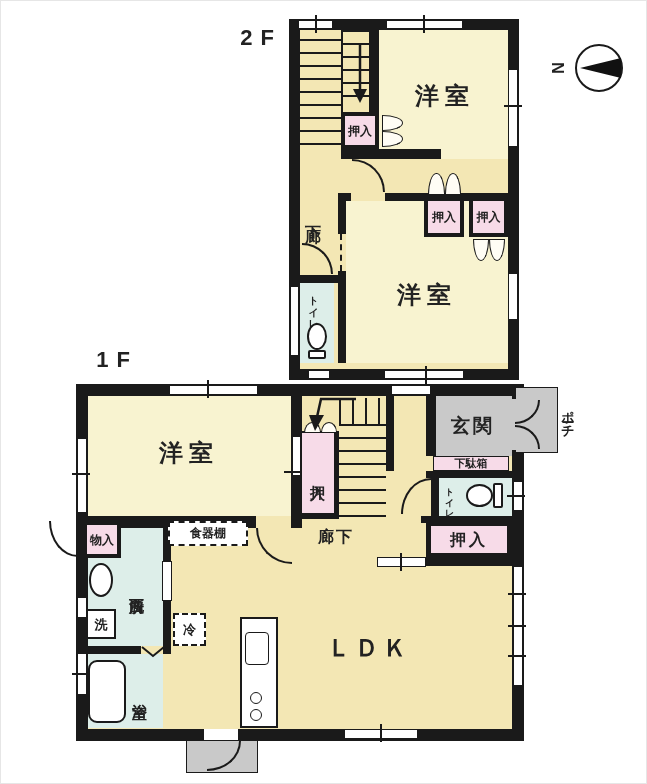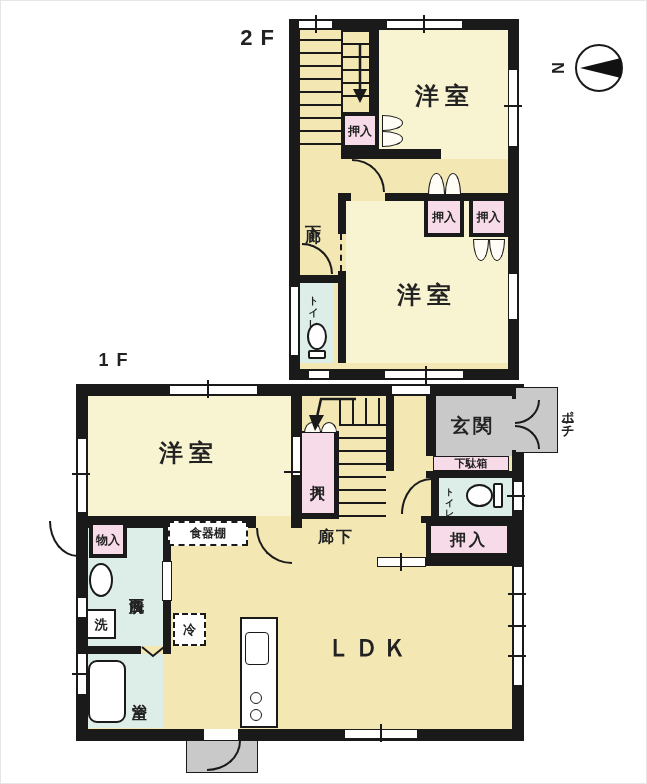--- a/index.html
+++ b/index.html
@@ -33,21 +33,21 @@
   .petal-d{border-radius:0 0 50% 50% / 0 0 100% 100%;}
   .fixture{background:#fff;border:2px solid #1a1a1a;}
   .dashedbox{background:#fff;border:2px dashed #1a1a1a;display:flex;align-items:center;justify-content:center;font-weight:bold;color:#222;}
 </style>
 </head>
 <body>
 
 <div id="canvas">
 
   <div class="abs lbl" style="left:230px;top:24px;width:60px;height:26px;font-size:22px;letter-spacing:8px;">2F</div>
-  <div class="abs lbl" style="left:86px;top:346px;width:60px;height:26px;font-size:18px;letter-spacing:8px;">1F</div>
+  <div class="abs lbl" style="left:86px;top:346px;width:60px;height:26px;font-size:22px;letter-spacing:8px;">1F</div>
 
   <div class="abs" style="left:574px;top:43px;width:48px;height:48px;border:2px solid #1a1a1a;border-radius:50%;background:#fff;"></div>
   <div class="abs" style="left:579px;top:57px;width:41px;height:20px;background:#111;clip-path:polygon(0 50%,100% 0,100% 100%);"></div>
   <div class="abs lbl" style="left:548px;top:58px;width:20px;height:18px;font-size:16px;transform:rotate(-90deg);">N</div>
 
   <div class="abs wall" style="left:288px;top:18px;width:230px;height:361px;"></div>
   <div class="abs floor-warm" style="left:299px;top:29px;width:208px;height:339px;"></div>
 
   <div class="abs room-yellow" style="left:378px;top:29px;width:129px;height:129px;"></div>
   <div class="abs room-yellow" style="left:345px;top:200px;width:162px;height:162px;"></div>
@@ -158,21 +158,21 @@
   <div class="abs arc arc-tl" style="left:400px;top:477px;width:30px;height:36px;"></div>
   <div class="abs wall" style="left:420px;top:515px;width:91px;height:7px;"></div>
 
   <div class="abs pink" style="left:425px;top:520px;width:86px;height:37px;border:5px solid #1a1a1a;">
     <div class="lbl" style="width:100%;height:100%;font-size:16px;letter-spacing:3px;">押入</div>
   </div>
   <div class="abs wall" style="left:425px;top:557px;width:86px;height:8px;"></div>
   <div class="abs win" style="left:376px;top:556px;width:49px;height:10px;"></div>
   <div class="abs tickv" style="left:399px;top:552px;height:18px;"></div>
 
-  <div class="abs pink" style="left:88px;top:520px;width:38px;height:37px;border:4px solid #1a1a1a;">
+  <div class="abs pink" style="left:82px;top:520px;width:38px;height:37px;border:4px solid #1a1a1a;">
     <div class="lbl" style="width:100%;height:100%;font-size:12px;">物入</div>
   </div>
   <div class="abs arc arc-bl" style="left:48px;top:520px;width:29px;height:36px;"></div>
 
   <div class="abs wall" style="left:162px;top:520px;width:8px;height:40px;"></div>
   <div class="abs wall" style="left:162px;top:600px;width:8px;height:53px;"></div>
   <div class="abs win" style="left:161px;top:560px;width:10px;height:40px;"></div>
   <div class="abs fixture" style="left:88px;top:562px;width:24px;height:34px;border-radius:50%;"></div>
   <div class="abs fixture" style="left:85px;top:608px;width:30px;height:30px;">
     <div class="lbl" style="width:100%;height:100%;font-size:13px;">洗</div>

